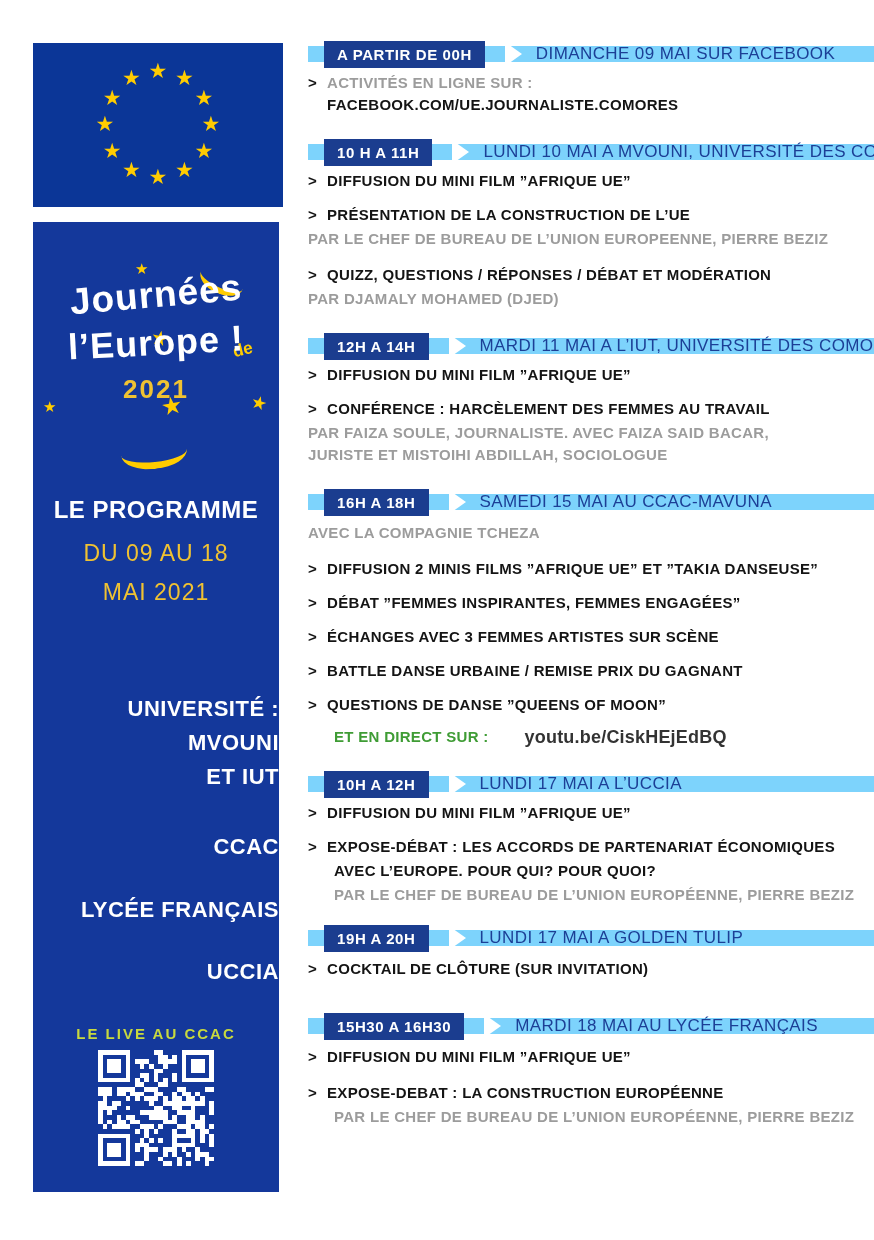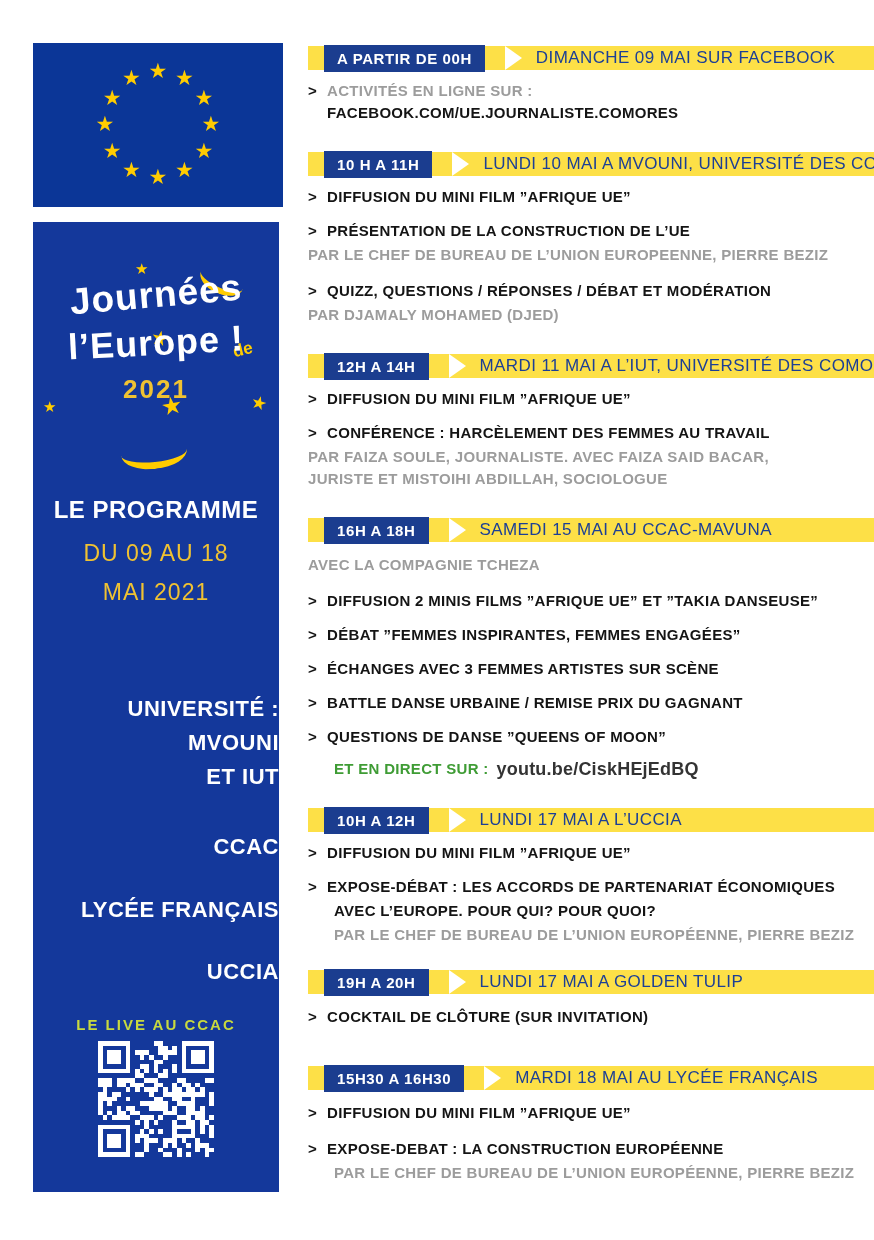--- a/index.html
+++ b/index.html
@@ -56,53 +56,53 @@
   }
 
   .prog-title{margin-top:34px;font-size:24px;font-weight:bold;letter-spacing:0.5px;color:#fff;}
   .prog-dates{margin-top:10px;font-size:23px;font-weight:normal;letter-spacing:1px;color:#f0c232;line-height:1.7;}
 
   .venues{margin-top:80px;text-align:right;}
   .venue{font-size:22px;font-weight:bold;letter-spacing:0.5px;line-height:1.55;}
   .gap36{margin-top:36px;}
   .gap28{margin-top:28px;}
 
-  .live-label{margin-top:27px;color:#c8d93e;font-size:15px;font-weight:bold;letter-spacing:2px;}
+  .live-label{margin-top:36px;color:#c8d93e;font-size:15px;font-weight:bold;letter-spacing:2px;}
   .qr{display:block;margin:8px auto 0 auto;width:116px;height:116px;}
 
   
   main{position:absolute;left:308px;top:0;width:566px;padding-top:46px;}
   section{margin-top:28px;}
   section:nth-of-type(1){margin-top:0;}
   section:nth-of-type(6){margin-top:24px;}
   section:nth-of-type(7){margin-top:38px;}
 
   .bar{
-    display:flex;align-items:center;height:24px;background:#fde047;
+    display:flex;align-items:center;height:16px;background:#7dd3fc;
   }
   .badge{
     background:#1b3d8f;color:#fff;font-weight:bold;font-size:15px;letter-spacing:0.6px;
     padding:5px 13px;margin-left:16px;white-space:nowrap;
   }
   .tri{
     width:0;height:0;border-top:12px solid transparent;border-bottom:12px solid transparent;
     border-left:17px solid #ffffff;margin:0 14px 0 20px;flex:0 0 auto;
   }
   .bar-title{
     color:#1c3f96;font-weight:normal;font-size:17px;letter-spacing:0.4px;white-space:nowrap;
   }
 
   .line{
     display:flex;align-items:flex-start;
     font-weight:bold;font-size:15px;letter-spacing:0.3px;color:#141414;line-height:22px;
   }
   .chev{margin-right:10px;flex:0 0 auto;}
   .gray{color:#9c9c9c;}
   .note{color:#9c9c9c;}
-  .ind{padding-left:26px;}
+  .ind{padding-left:26px;gap:28px;}
   .live .green{color:#3f9c35;}
   .live .url{color:#333333;font-size:18px;letter-spacing:0.2px;margin-left:8px;font-weight:bold;}
   .m0{margin-top:0;}
   .m2{margin-top:2px;}
   .m10{margin-top:10px;}
   .m12{margin-top:12px;}
   .m14{margin-top:14px;}
 </style>
 </head>
 <body>

